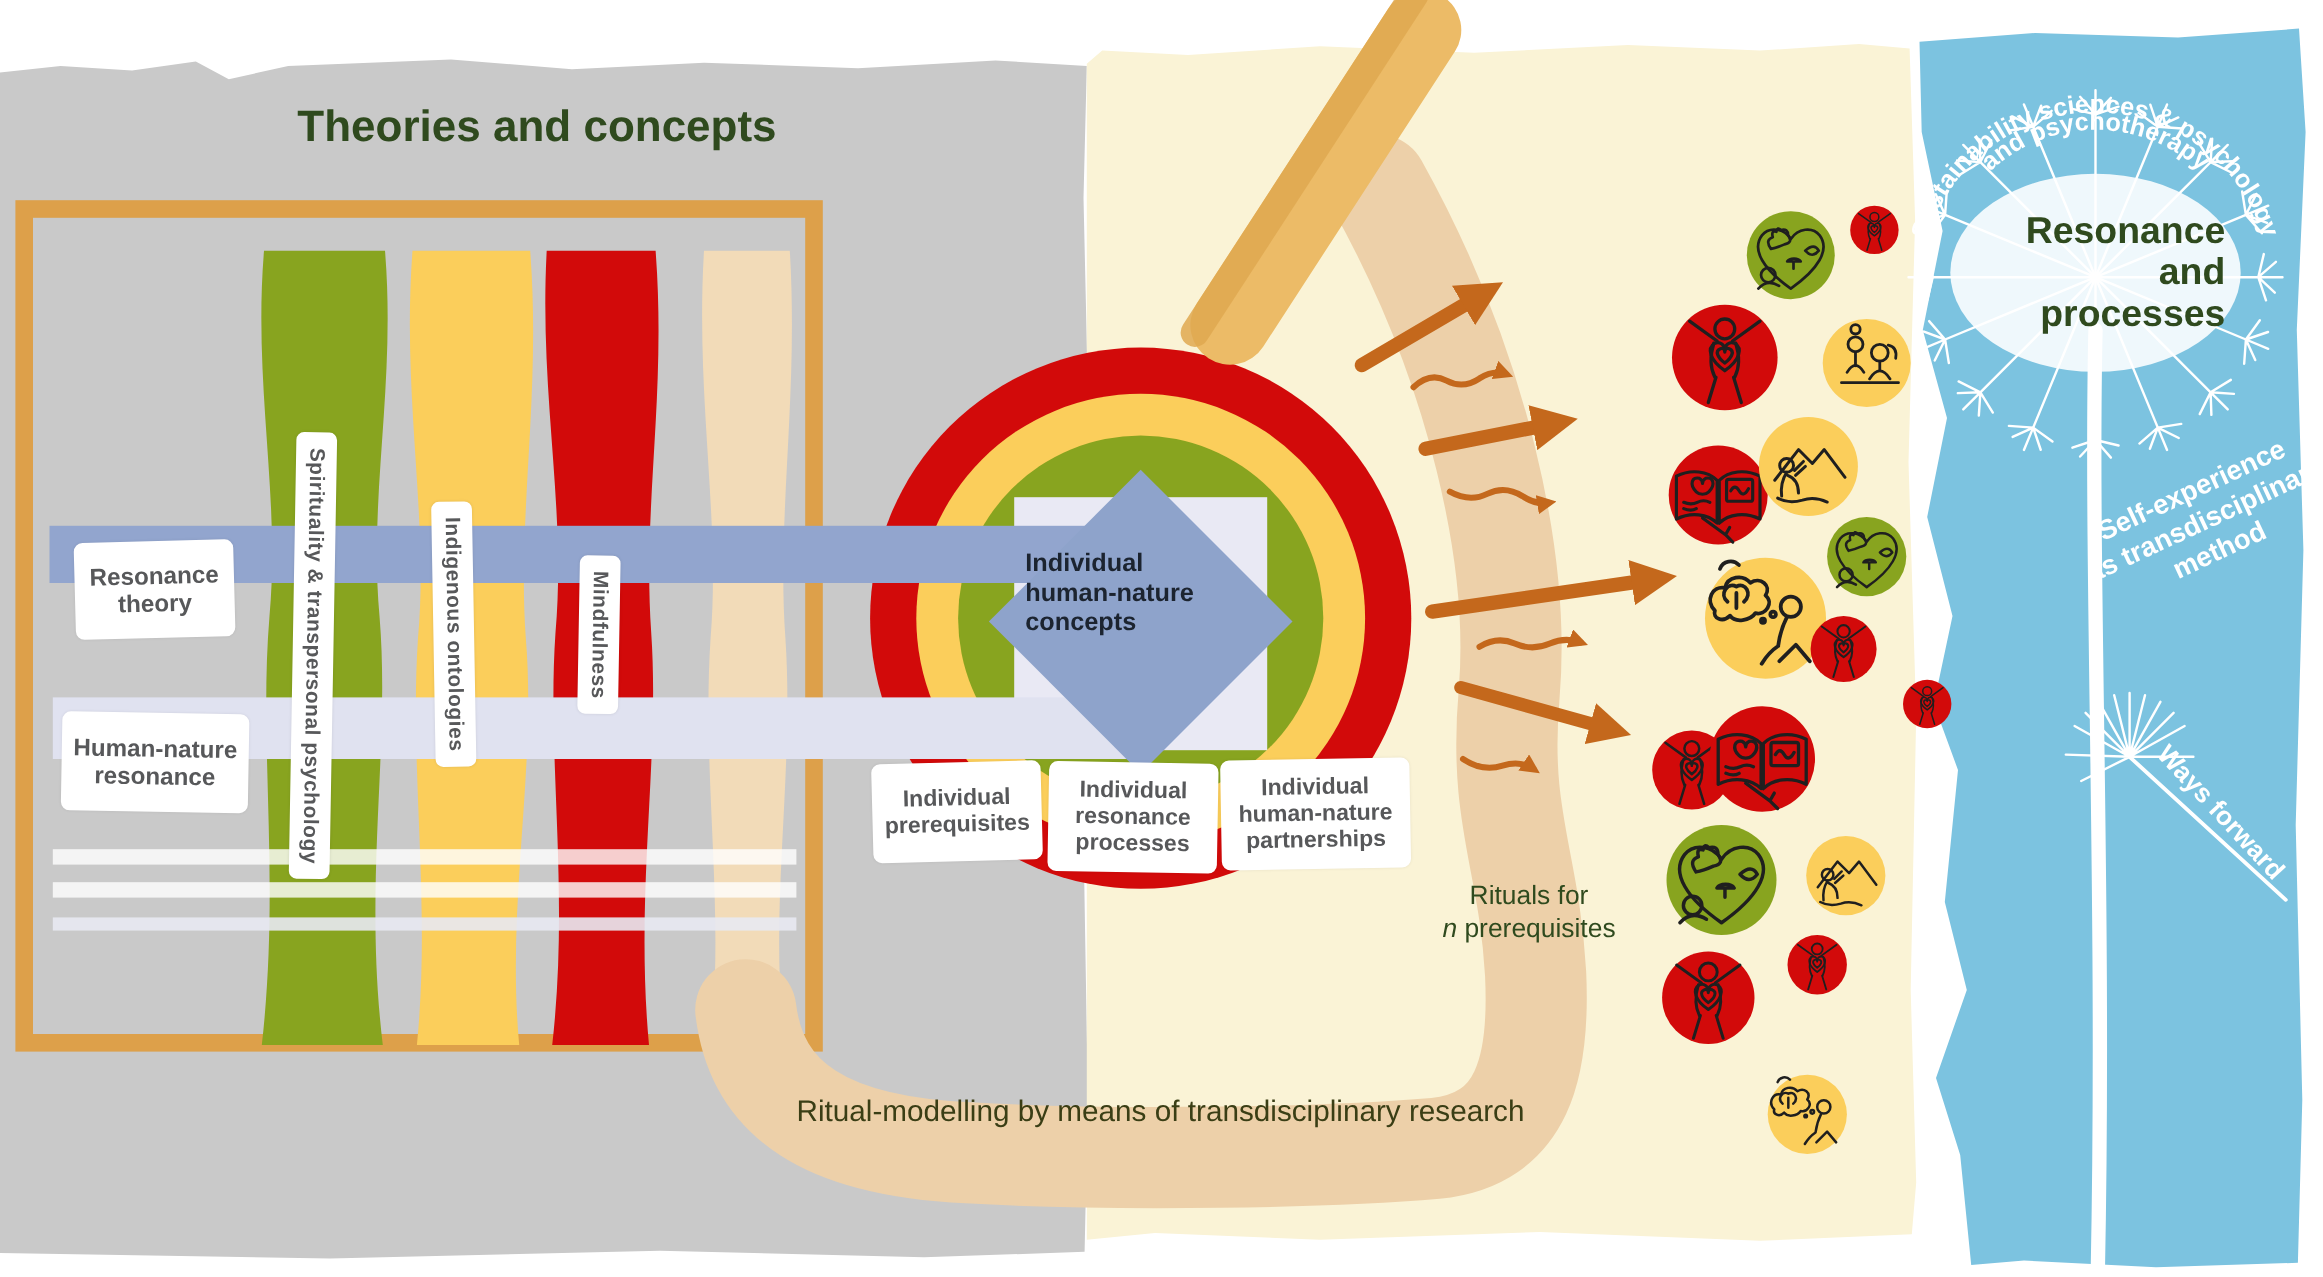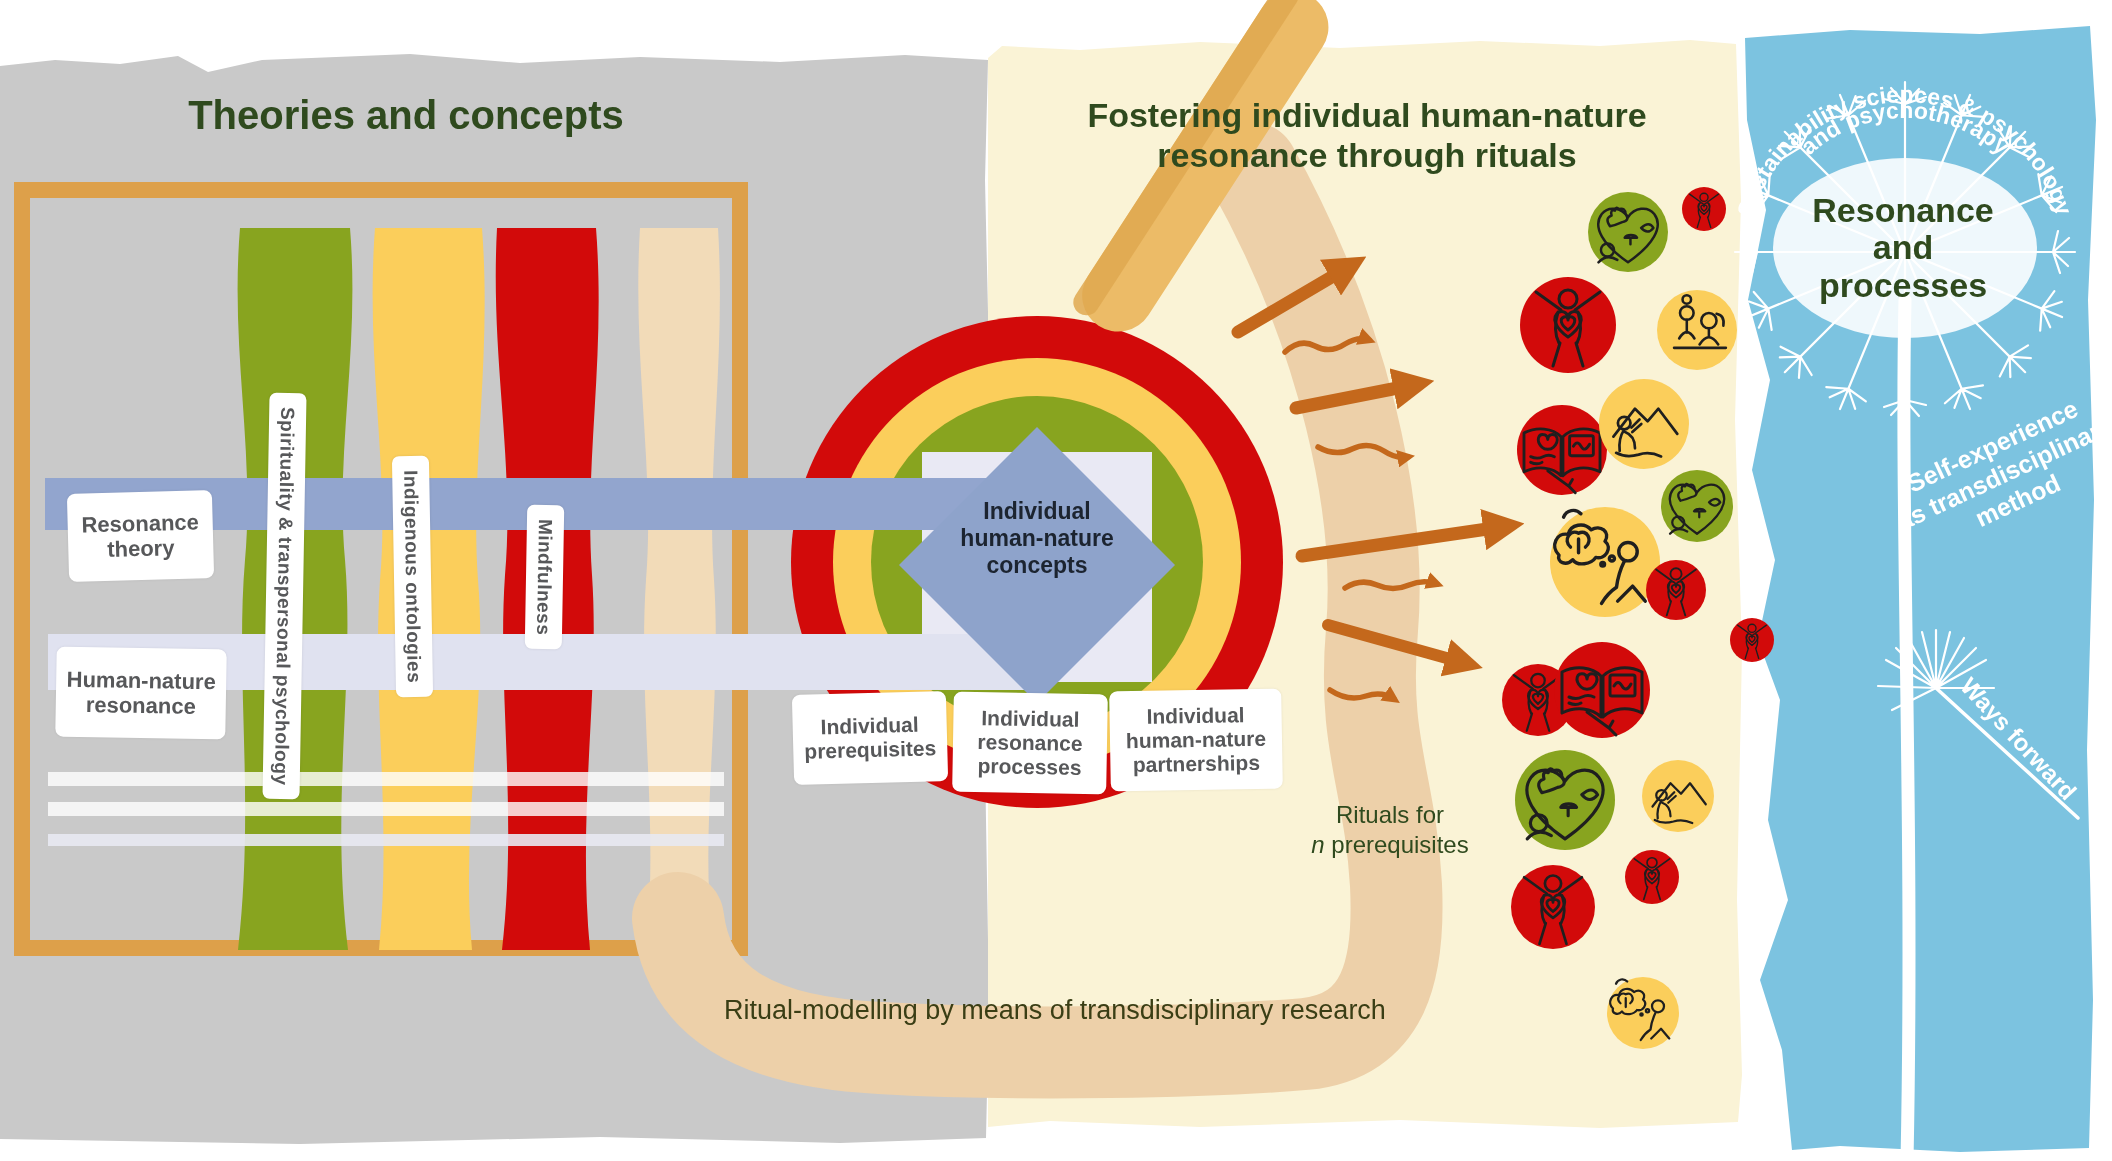--- a/index.html
+++ b/index.html
@@ -3,36 +3,36 @@
 <meta charset="utf-8">
 <style>
   html,body { margin:0; padding:0; background:#ffffff; }
   #stage {
     position:relative; width:2112px; height:1161px; overflow:hidden;
     font-family:"Liberation Sans", sans-serif; background:#ffffff;
   }
   #art { position:absolute; left:0; top:0; width:2112px; height:1161px; }
   .txt { position:absolute; }
   .section-title {
-    font-weight:bold; color:#2F4A1E; text-align:center; line-height:1.18;
+    font-weight:bold; color:#2F4A1E; text-align:right; line-height:1.18;
   }
   .whitebox {
     position:absolute; background:#ffffff; border-radius:8px;
     color:#57585A; font-weight:bold; text-align:center; line-height:1.15;
     box-shadow:0 0 3px rgba(0,0,0,0.08); display:flex; align-items:center; justify-content:center;
   }
   .vlabel {
     position:absolute; background:#ffffff; border-radius:7px;
     color:#57585A; font-weight:bold; font-size:19px; line-height:1;
     writing-mode:vertical-rl; white-space:nowrap; padding:14px 9px;
     box-shadow:0 0 3px rgba(0,0,0,0.10); letter-spacing:0.5px;
   }
   .stage-label { font-size:21px; padding:8px 6px; }
   .diamond-text {
-    position:absolute; text-align:center; color:#1C2430; font-weight:bold;
+    position:absolute; text-align:left; color:#1C2430; font-weight:bold;
     font-size:23px; line-height:1.18;
   }
   .green-note { position:absolute; text-align:center; color:#2F4A1E; font-weight:bold; }
   .white-note { position:absolute; color:#ffffff; font-weight:bold; text-align:center; line-height:1.2; }
   .doodle { stroke:#1F1F1F; fill:none; stroke-width:3; stroke-linecap:round; stroke-linejoin:round; }
   .dand { stroke:#ffffff; fill:none; stroke-linecap:round; }
 </style>
 </head>
 <body>
 
@@ -295,24 +295,20 @@
       <textPath href="#arc1" xlink:href="#arc1" startOffset="50%">Sustainability sciences &amp; psychology</textPath>
     </text>
     <text text-anchor="middle">
       <textPath href="#arc2" xlink:href="#arc2" startOffset="50%">and psychotherapy</textPath>
     </text>
   </g>
 </svg>
 
 <div class="txt section-title" style="left:106px; top:92px; width:600px; font-size:40px;">Theories and concepts</div>
 
-<div class="txt section-title" style="left:1037px; top:95px; width:660px; font-size:34px;">
-  <div>Fostering individual human-nature</div>
-  <div>resonance through rituals</div>
-</div>
 
 <div class="vlabel" style="left:266px; top:393px; transform:rotate(1deg);">Spirituality &amp; transpersonal psychology</div>
 <div class="vlabel" style="left:394px; top:456px; transform:rotate(-1deg);">Indigenous ontologies</div>
 <div class="vlabel" style="left:526px; top:505px; transform:rotate(1deg);">Mindfulness</div>
 
 <div class="whitebox" style="left:68px; top:492px; width:145px; height:88px; font-size:22px; transform:rotate(-1.5deg);">Resonance theory</div>
 <div class="whitebox" style="left:56px; top:648px; width:170px; height:90px; font-size:22px; transform:rotate(1deg);">Human-nature resonance</div>
 
 <div class="diamond-text" style="left:932px; top:498px; width:210px;">
   <div>Individual</div>

